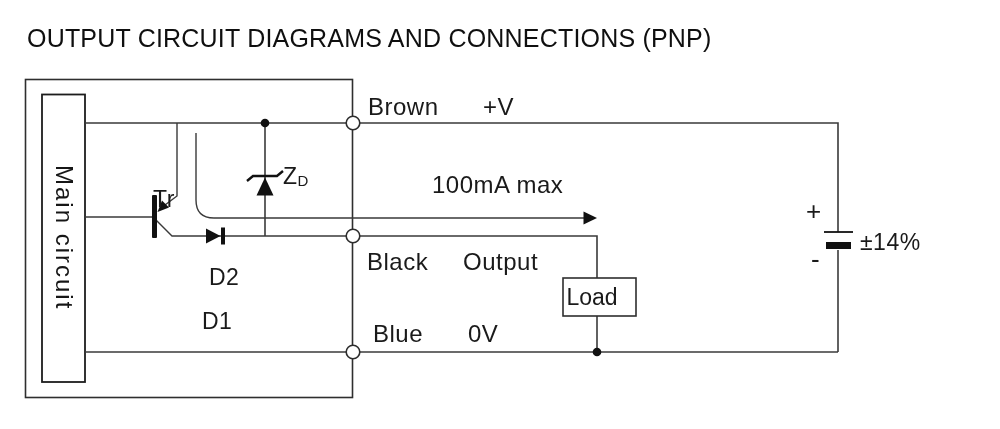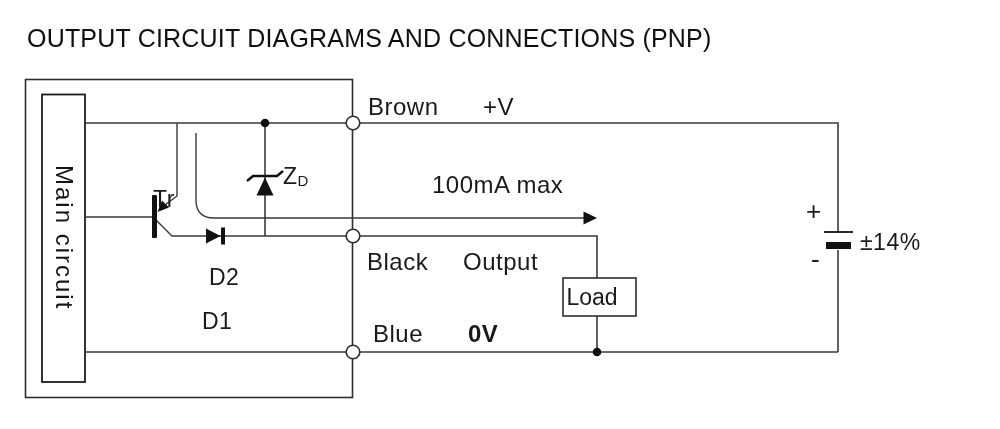--- a/index.html
+++ b/index.html
@@ -125,21 +125,21 @@
 
   <div class="lbl" style="left:368px; top:94px;">Brown</div>
   <div class="lbl" style="left:483px; top:94px;">+V</div>
 
   <div class="lbl" style="left:432px; top:172px;">100mA max</div>
 
   <div class="lbl" style="left:367px; top:249px;">Black</div>
   <div class="lbl" style="left:463px; top:249px;">Output</div>
 
   <div class="lbl" style="left:373px; top:321px;">Blue</div>
-  <div class="lbl" style="left:468px; top:321px;font-weight:bold;">0V</div>
+  <div class="lbl" style="left:468px; top:321px;">0V</div>
 
   <div class="lbl small" style="left:130px; top:186px;margin-left:23px;">Tr</div>
 
   <div class="lbl small" style="left:283px; top:163px;"><span>Z</span><span class="sub">D</span></div>
 
   <div class="lbl small" style="left:209px; top:264px;">D2</div>
   <div class="lbl small" style="left:202px; top:308px;">D1</div>
 
   <div class="load-label">Load</div>
 

